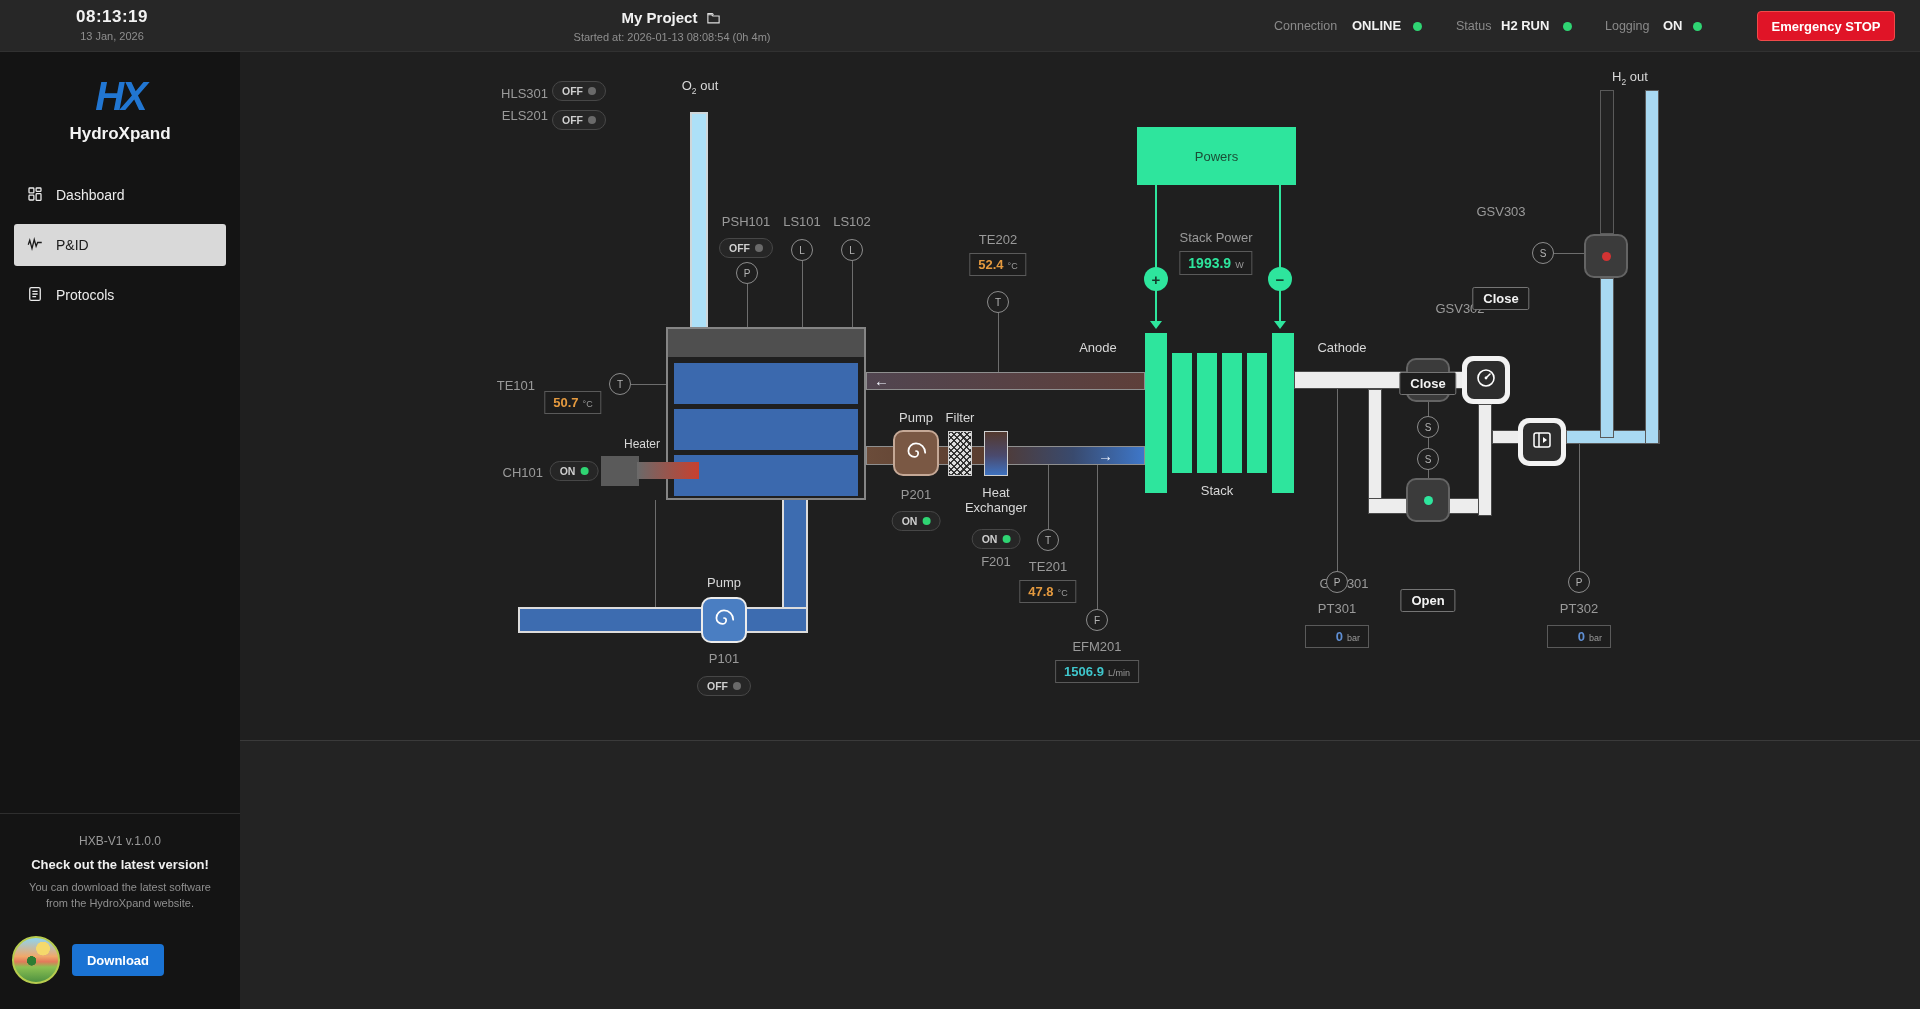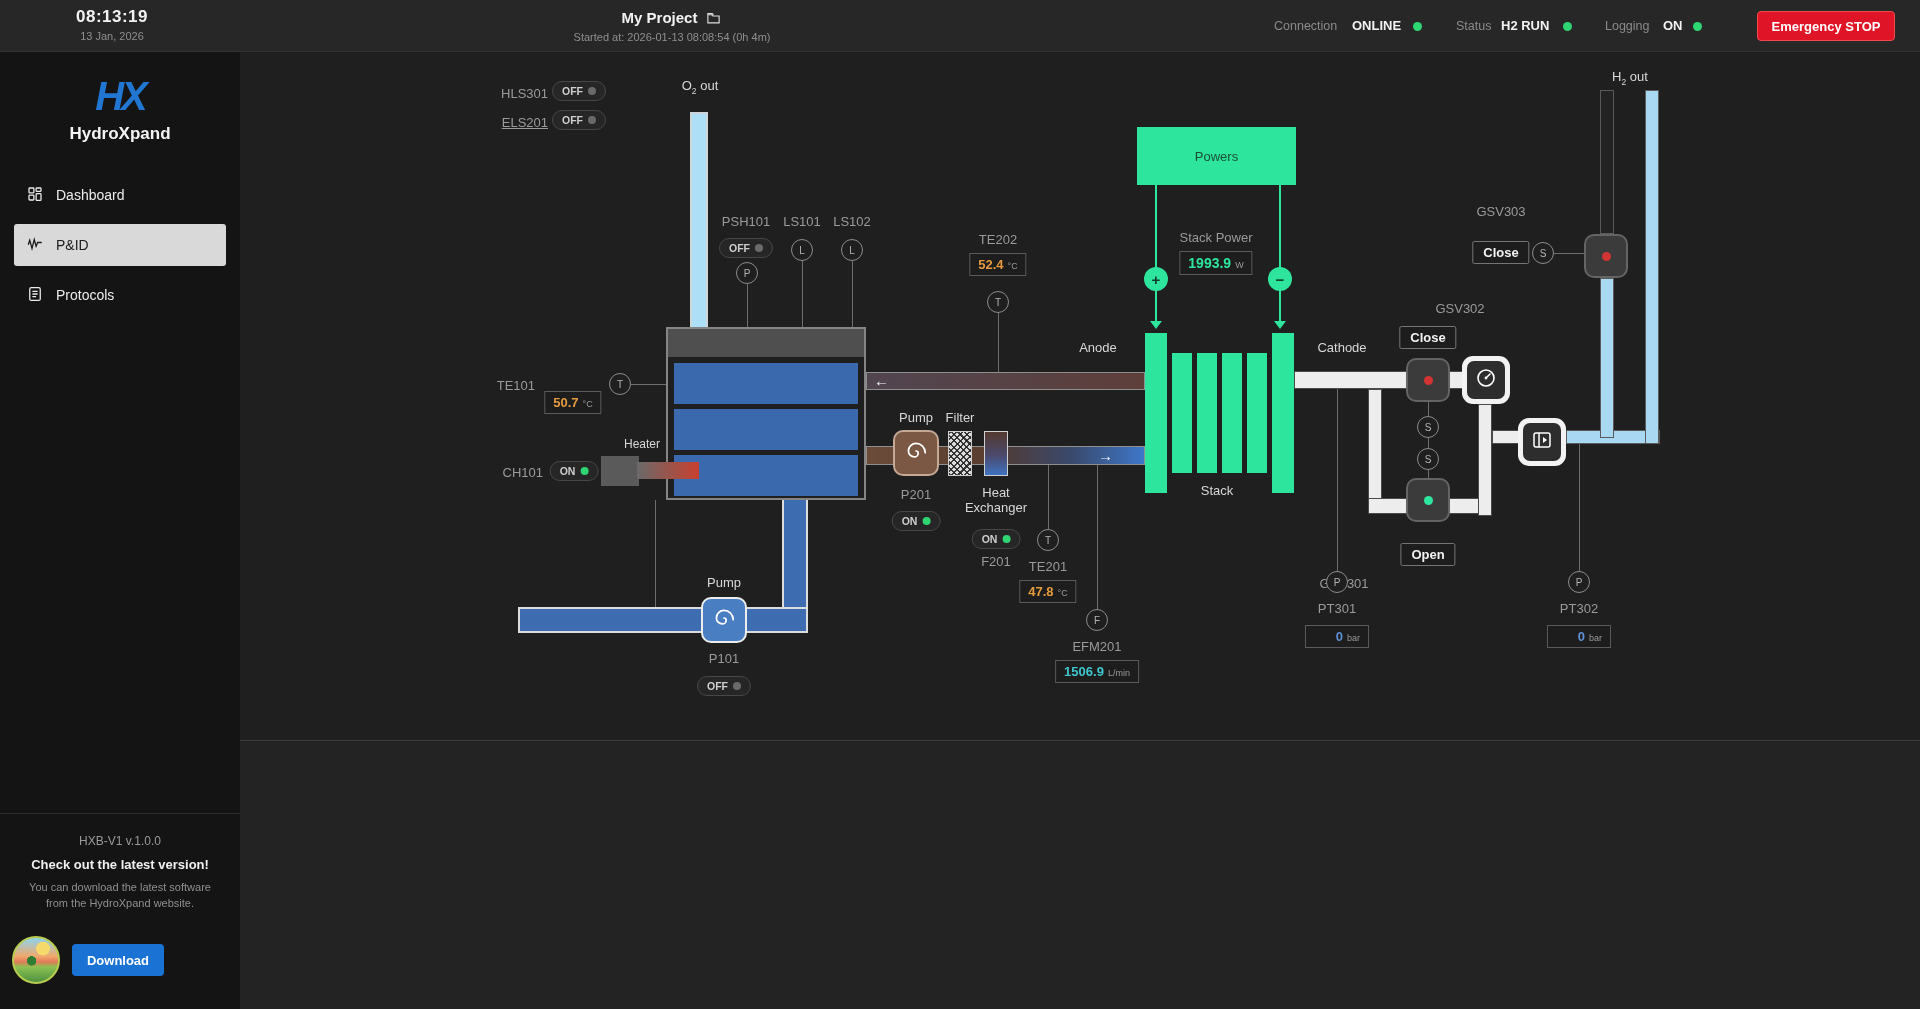--- a/index.html
+++ b/index.html
@@ -55,21 +55,21 @@
   .vbox.teal { color:#3fc6cc; } .vbox.green { color:#2ee59d; } .vbox.blue { color:#5f8fd4; min-width:64px; justify-content:flex-end; }
   .pipe { position:absolute; z-index:2; }
   .pipe.white { background:#ededed; border:1px solid #4a4a4a; }
   .pipe.lblue { background:#a9d9f2; border:1px solid #5a5a5a; }
   .pipe.blue  { background:#3d6cb0; border:2px solid #dcdcdc; }
   .pipe.dark  { background:#232323; border:1px solid #5a5a5a; }
   .pipe.o2    { background:#ade0f7; border:2px solid #cfd6d9; }
   .valve { position:absolute; width:44px; height:44px; background:#3b3b3b; border:2px solid #646464; border-radius:10px; display:flex; align-items:center; justify-content:center; z-index:5; cursor:pointer; }
   .valve .vdot { width:9px; height:9px; border-radius:50%; background:#d23333; }
   .valve .vdot.open { background:#2ee59d; }
-  .btn { position:absolute; border:1px solid #757575; background:#1d1d1d; color:#f2f2f2; font-weight:bold; font-size:13px; padding:3px 10px; transform:translateX(-50%); border-radius:2px; z-index:6; cursor:pointer; white-space:nowrap; }
+  .btn { position:absolute; border:1px solid #757575; background:#1d1d1d; color:#f2f2f2; font-weight:bold; font-size:13px; padding:3px 10px; transform:translateX(-50%); border-radius:2px; z-index:6; cursor:pointer; white-space:nowrap;margin-top:46px; }
   .wnode { position:absolute; width:48px; height:48px; background:#f2f2f2; border-radius:11px; padding:5px; z-index:5; cursor:pointer; }
   .wnode .inner { width:100%; height:100%; background:#2d2d2d; border-radius:7px; display:flex; align-items:center; justify-content:center; }
   .pumpbox { position:absolute; width:46px; height:46px; border-radius:10px; display:flex; align-items:center; justify-content:center; z-index:5; cursor:pointer; }
   .arrowhead { position:absolute; width:0; height:0; border-left:6px solid transparent; border-right:6px solid transparent; border-top:8px solid #2ee59d; z-index:4; }
   .pwr-circ { position:absolute; width:24px; height:24px; border-radius:50%; background:#2ee59d; color:#143a2b; font-size:15px; font-weight:bold; display:flex; align-items:center; justify-content:center; z-index:5; }
   .flow-arrow { position:absolute; color:#f2f6ff; font-size:15px; font-weight:bold; z-index:4; line-height:18px; }
 
   
   .bottom { position:absolute; left:240px; top:740px; width:1680px; height:269px; background:#232323; border-top:1px solid #3a3a3a; z-index:10; }
   .panel { position:absolute; border:1px solid #414141; border-radius:8px; }
@@ -152,21 +152,21 @@
       <div class="island"></div>
       <div class="download">Download</div>
     </div>
   </div>
 
   <span class="lbl r" style="left:548px; top:86px;">HLS301</span>
   <span class="pill" style="left:579px; top:81px;">
       <span>OFF</span>
       <span class="pdot"></span>
     </span>
-  <span class="lbl r" style="left:548px; top:115px;text-decoration:underline;">ELS201</span>
+  <span class="lbl r" style="left:548px; top:108px;">ELS201</span>
   <span class="pill" style="left:579px; top:110px;">
       <span>OFF</span>
       <span class="pdot"></span>
     </span>
 
   <span class="lbl w" style="left:700px; top:78px;"><span>O</span><sub>2</sub><span> out</span></span>
   <div class="pipe o2" style="left:690px; top:112px; width:18px; height:246px;"></div>
 
   <span class="lbl" style="left:746px; top:214px;">PSH101</span>
   <span class="pill" style="left:746px; top:238px;">

